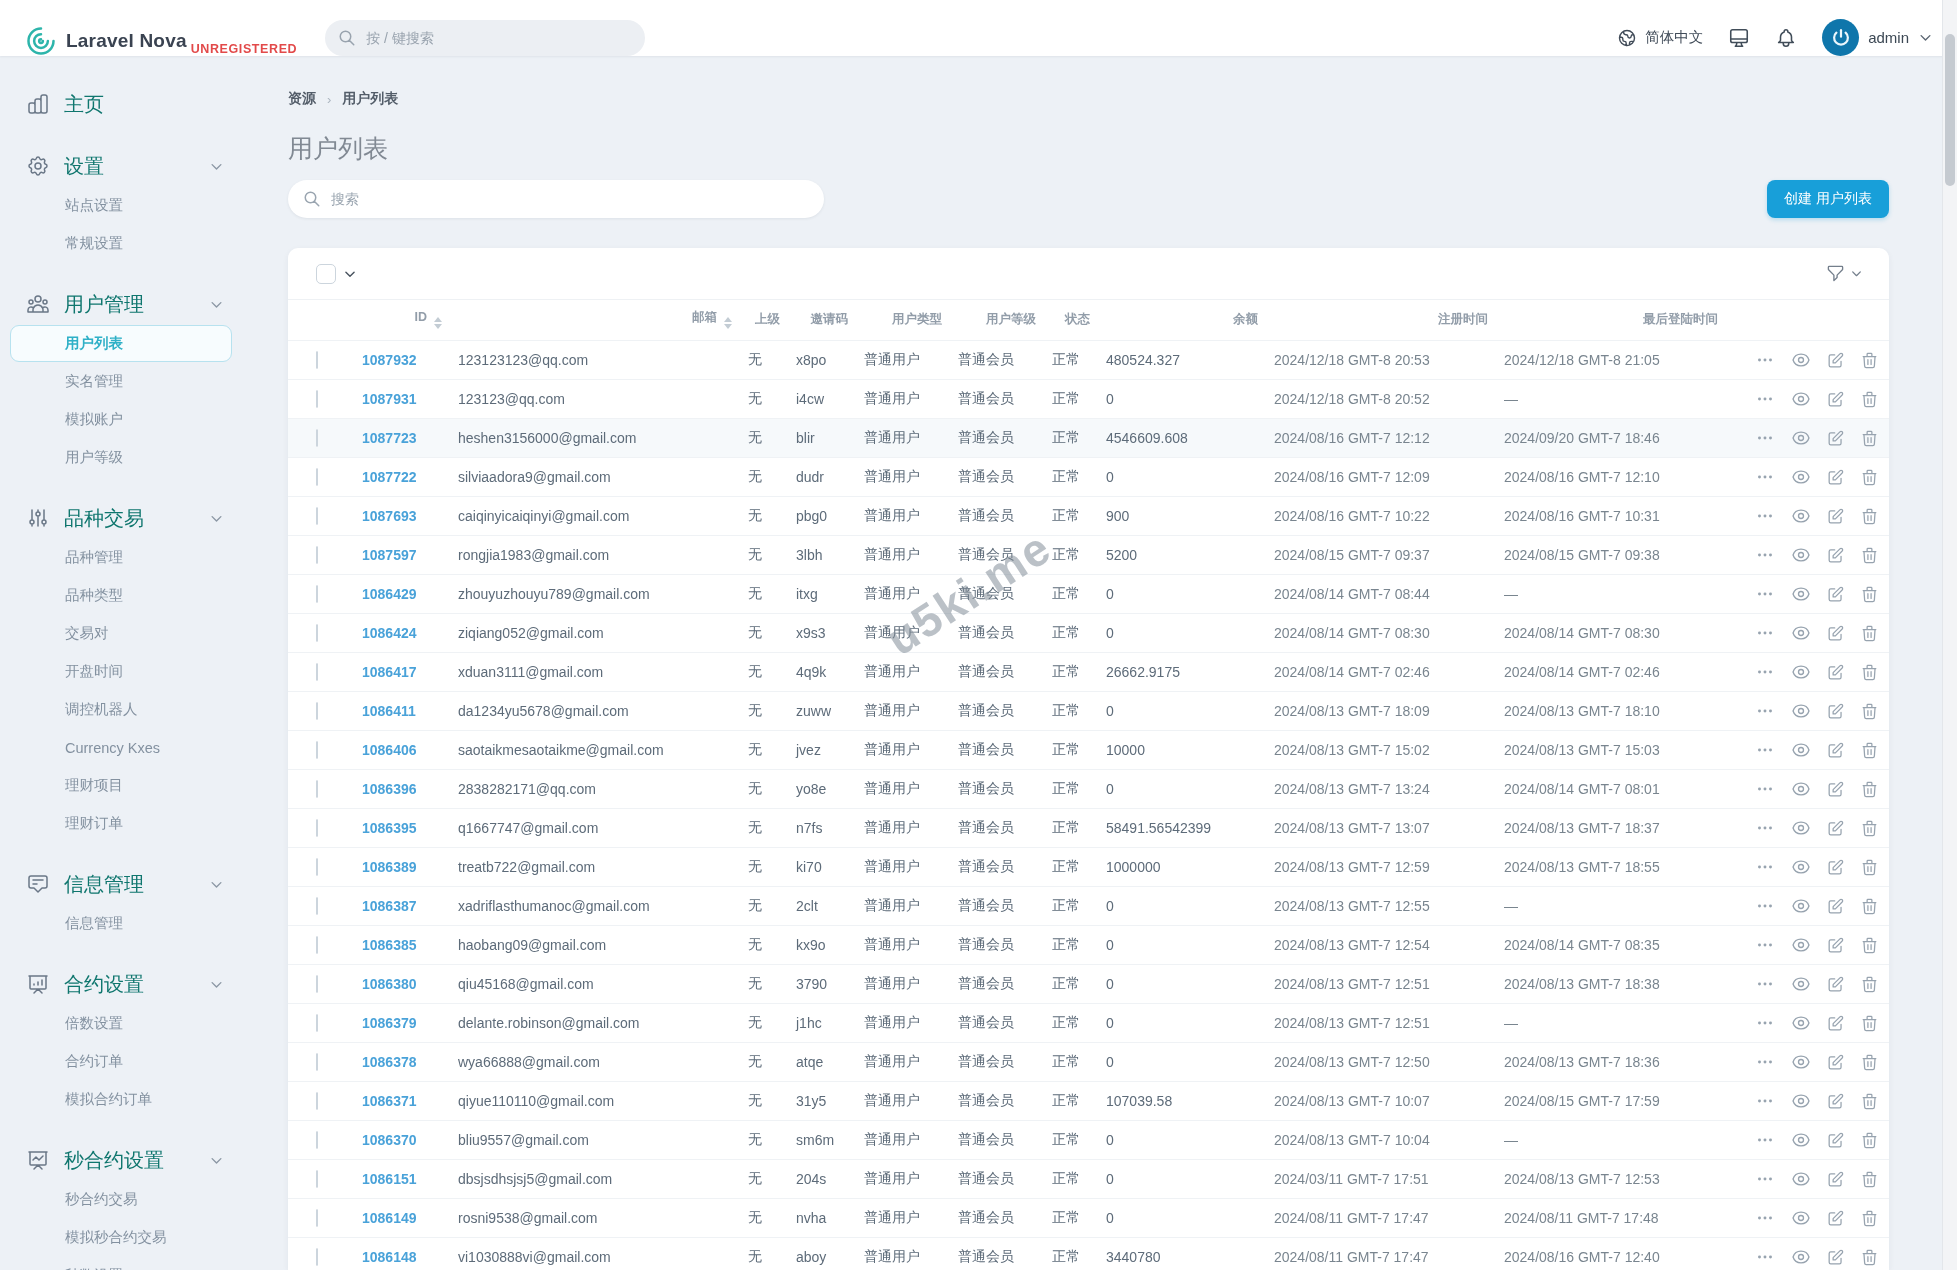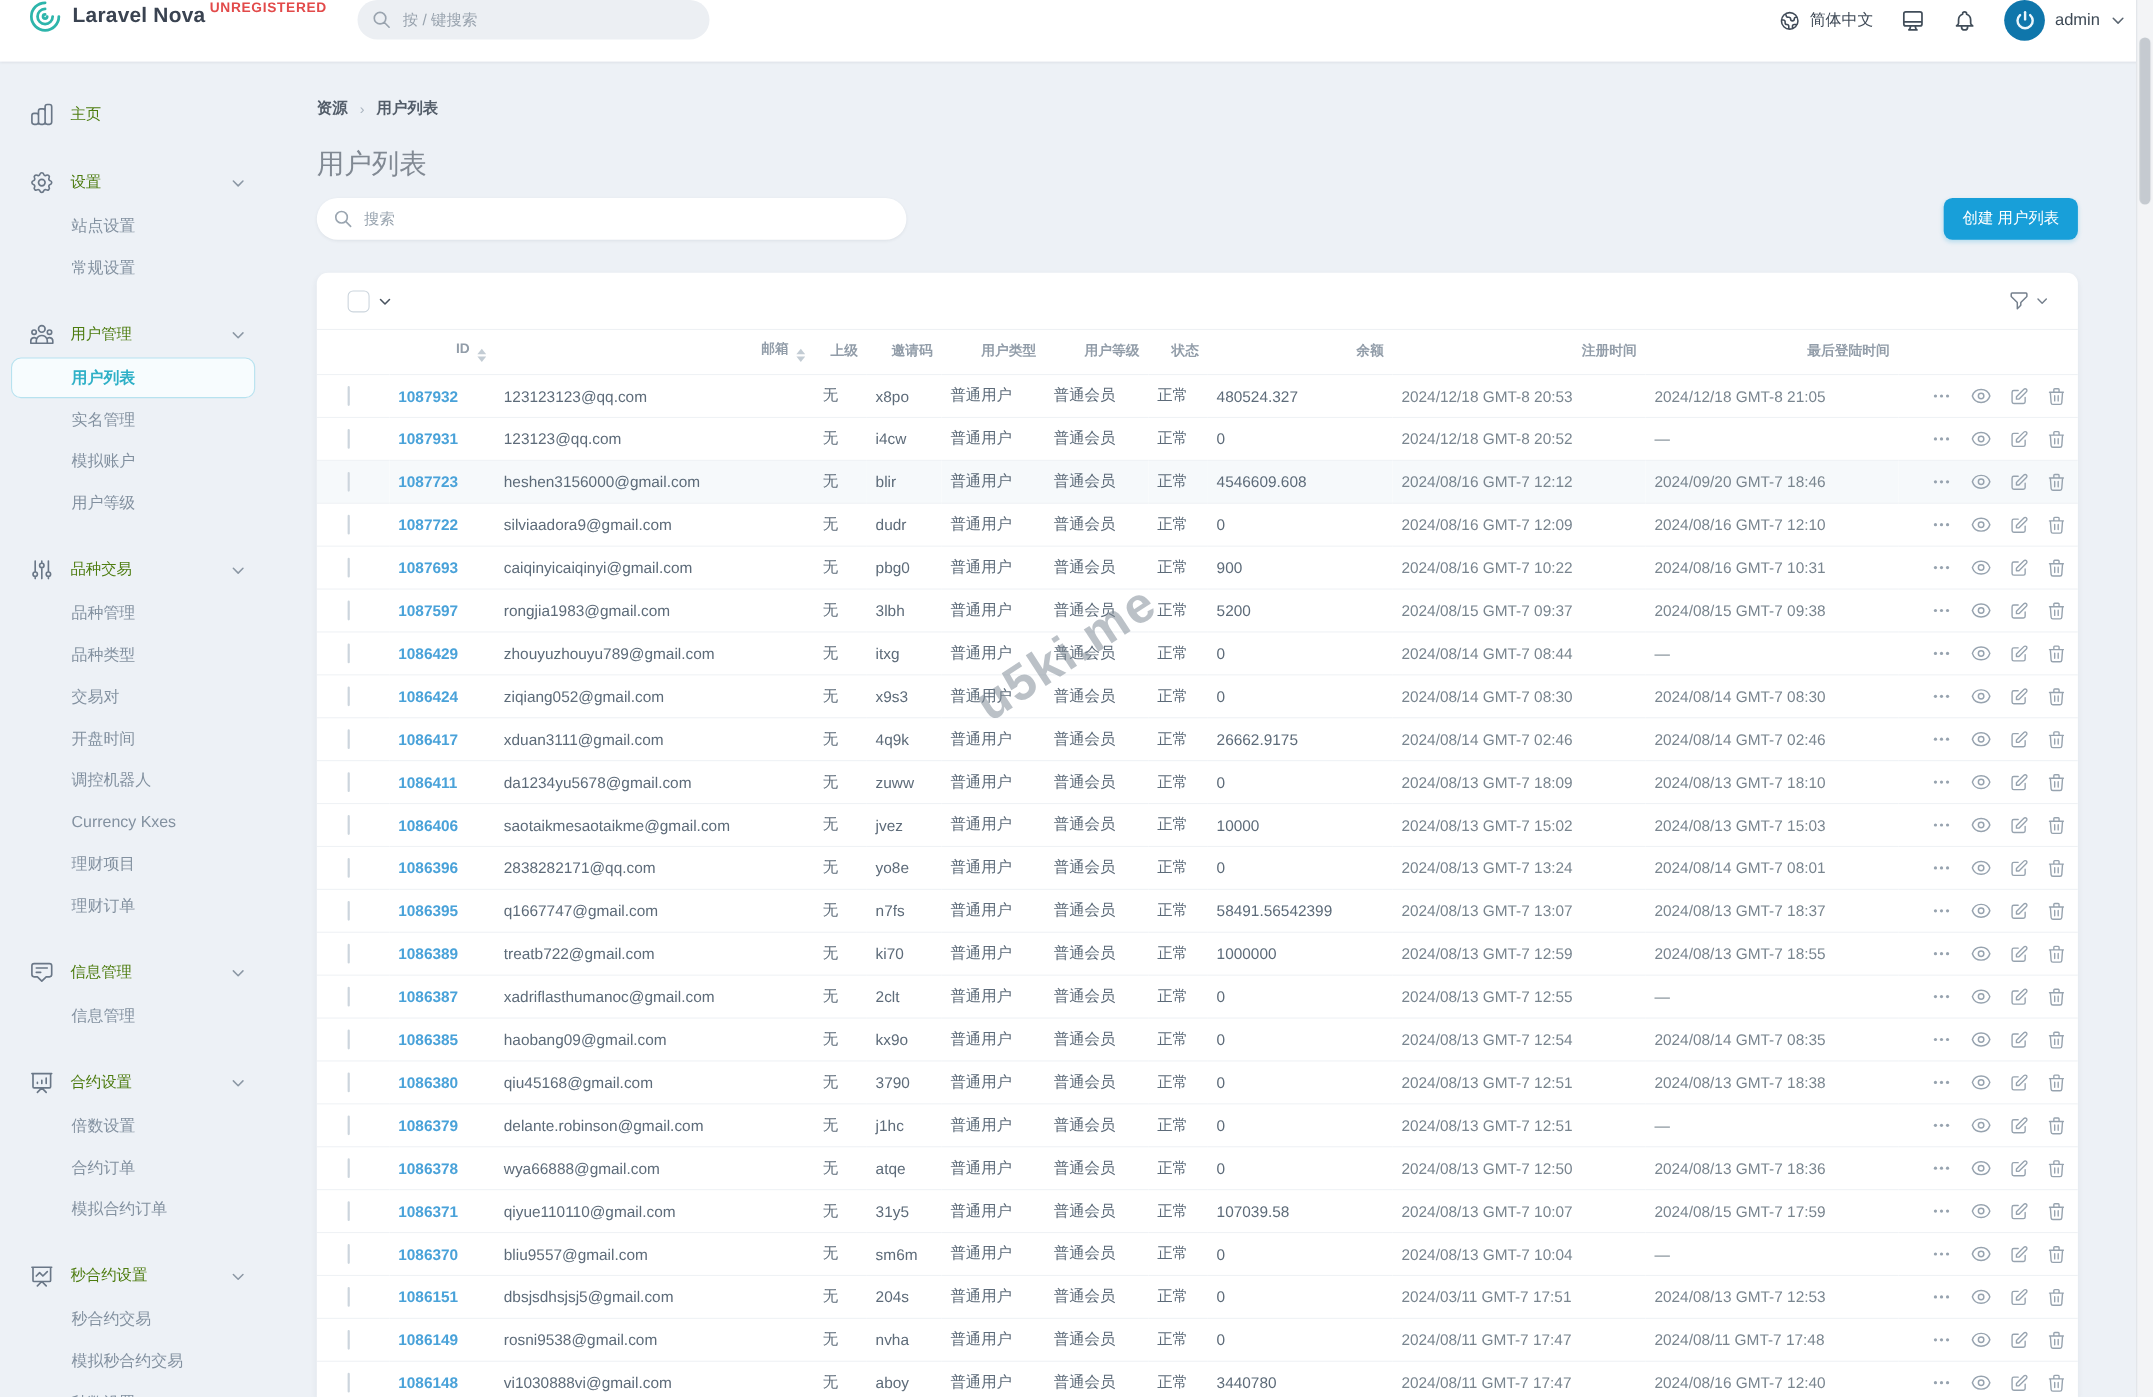--- a/index.html
+++ b/index.html
@@ -2,40 +2,40 @@
 <html lang="zh"><head>
 <meta charset="utf-8">
 <title>用户列表</title>
 <style>
   *{margin:0;padding:0;box-sizing:border-box}
   html,body{width:1957px;height:1270px;overflow:hidden;background:#edf1f6;
     font-family:"Liberation Sans","DejaVu Sans",sans-serif;-webkit-font-smoothing:antialiased}
   svg{display:block}
 
   
-  .topbar{height:56px;background:#fff;display:flex;align-items:flex-start;padding:0 24px 0 26px;
+  .topbar{height:56px;background:#fff;display:flex;align-items:flex-end;padding:0 24px 0 26px;
     position:relative;z-index:6;box-shadow:0 1px 2px rgba(40,55,70,.07)}
   .brand{display:flex;align-items:center;gap:10px;cursor:pointer}
   .brand-name{font-size:19px;font-weight:700;color:#3a4351;letter-spacing:.2px}
   .unreg{color:#e24a4a;font-weight:700;font-size:12.5px;letter-spacing:.6px;margin-left:4px}
   .top-search{margin-left:28px;width:320px;height:36px;background:#eceff3;border-radius:18px;
     display:flex;align-items:center;padding:0 13px;gap:10px;color:#99a3ae}
   .top-search input{border:0;background:transparent;outline:none;font-size:14px;color:#55606c;width:100%}
   .top-search input::placeholder{color:#99a3ae}
   .top-right{margin-left:auto;display:flex;align-items:center;gap:25px}
   .locale{display:flex;gap:8px;align-items:center;font-size:14.5px;color:#404b58;cursor:pointer}
   .tool-ico{color:#414d59;cursor:pointer}
   .user{display:flex;align-items:center;gap:9px;font-size:15px;color:#3c4854;cursor:pointer}
   .avatar{width:37px;height:37px;border-radius:50%;background:#0f76ab;display:flex;align-items:center;justify-content:center}
 
   
   .layout{display:flex}
   .sidebar{width:250px;flex-shrink:0;padding:28px 0 0 10px}
   .nav-group{margin-bottom:22px}
-  .nav-section{display:flex;align-items:center;height:40px;color:#4d7c0f;font-size:14px;
+  .nav-section{display:flex;align-items:center;height:40px;color:#0f766e;font-size:20px;
     width:222px;padding-left:16px;cursor:pointer}
   .nav-section .ico{width:24px;height:24px;margin-right:14px;color:#6a7787}
   .nav-section .chev{margin-left:auto;margin-right:8px;color:#8b97a4}
   .nav-child{display:flex;align-items:center;height:37px;padding-left:54px;font-size:14.5px;
     color:#8391a0;width:222px;border:1px solid transparent;border-radius:9px;cursor:pointer;margin:1px 0}
   .nav-child.active{color:#2fb0c7;font-weight:700;border-color:#b7e2ef;background:#f7fcfe}
 
   
   .main{padding:34px 0 0 38px}
   .breadcrumb{font-size:14px;color:#535d69;font-weight:700;display:flex;gap:11px;align-items:center}

